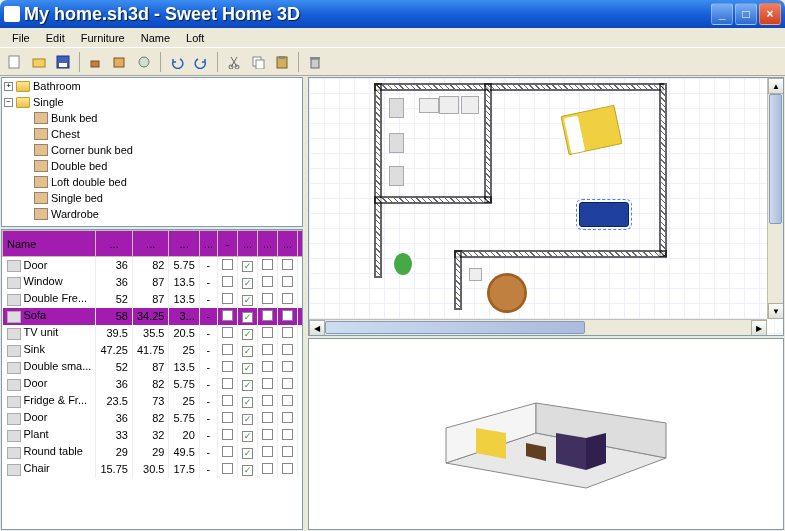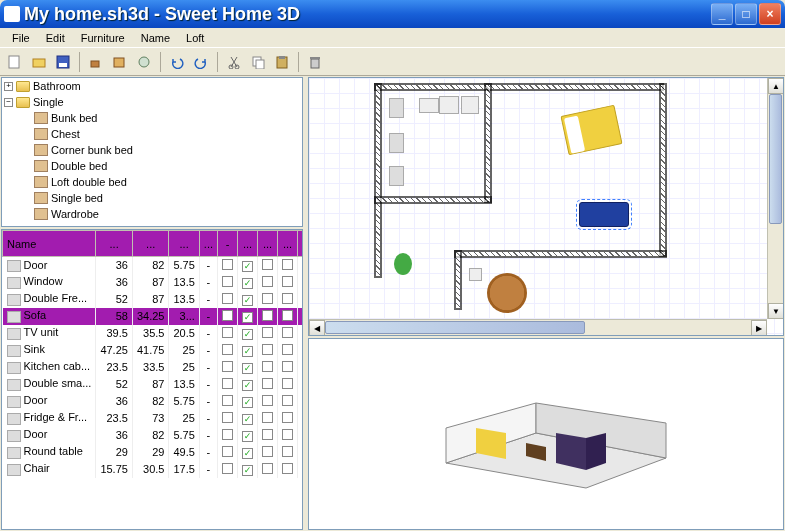--- a/index.html
+++ b/index.html
@@ -289,32 +289,20 @@
               <td class="num">41.75</td>
               <td class="num">25</td>
               <td class="chk">-</td>
               <td class="chk"><span class="chkbox"></span></td>
               <td class="chk"><span class="chkbox">✓</span></td>
               <td class="chk"><span class="chkbox"></span></td>
               <td class="chk"><span class="chkbox"></span></td>
               <td class="chk"><span class="chkbox"></span></td>
             </tr>
             <tr>
-              <td><span class="row-icon"></span><span>Kitchen cab...</span></td>
-              <td class="num">23.5</td>
-              <td class="num">33.5</td>
-              <td class="num">25</td>
-              <td class="chk">-</td>
-              <td class="chk"><span class="chkbox"></span></td>
-              <td class="chk"><span class="chkbox">✓</span></td>
-              <td class="chk"><span class="chkbox"></span></td>
-              <td class="chk"><span class="chkbox"></span></td>
-              <td class="chk"><span class="chkbox"></span></td>
-            </tr>
-            <tr>
               <td><span class="row-icon"></span><span>Double sma...</span></td>
               <td class="num">52</td>
               <td class="num">87</td>
               <td class="num">13.5</td>
               <td class="chk">-</td>
               <td class="chk"><span class="chkbox"></span></td>
               <td class="chk"><span class="chkbox">✓</span></td>
               <td class="chk"><span class="chkbox"></span></td>
               <td class="chk"><span class="chkbox"></span></td>
               <td class="chk"><span class="chkbox"></span></td>
@@ -341,20 +329,32 @@
               <td class="chk"><span class="chkbox">✓</span></td>
               <td class="chk"><span class="chkbox"></span></td>
               <td class="chk"><span class="chkbox"></span></td>
               <td class="chk"><span class="chkbox"></span></td>
             </tr>
             <tr>
               <td><span class="row-icon"></span><span>Door</span></td>
               <td class="num">36</td>
               <td class="num">82</td>
               <td class="num">5.75</td>
+              <td class="chk">-</td>
+              <td class="chk"><span class="chkbox"></span></td>
+              <td class="chk"><span class="chkbox">✓</span></td>
+              <td class="chk"><span class="chkbox"></span></td>
+              <td class="chk"><span class="chkbox"></span></td>
+              <td class="chk"><span class="chkbox"></span></td>
+            </tr>
+            <tr>
+              <td><span class="row-icon"></span><span>Plant</span></td>
+              <td class="num">33</td>
+              <td class="num">32</td>
+              <td class="num">20</td>
               <td class="chk">-</td>
               <td class="chk"><span class="chkbox"></span></td>
               <td class="chk"><span class="chkbox">✓</span></td>
               <td class="chk"><span class="chkbox"></span></td>
               <td class="chk"><span class="chkbox"></span></td>
               <td class="chk"><span class="chkbox"></span></td>
             </tr>
             <tr>
               <td><span class="row-icon"></span><span>Round table</span></td>
               <td class="num">29</td>

